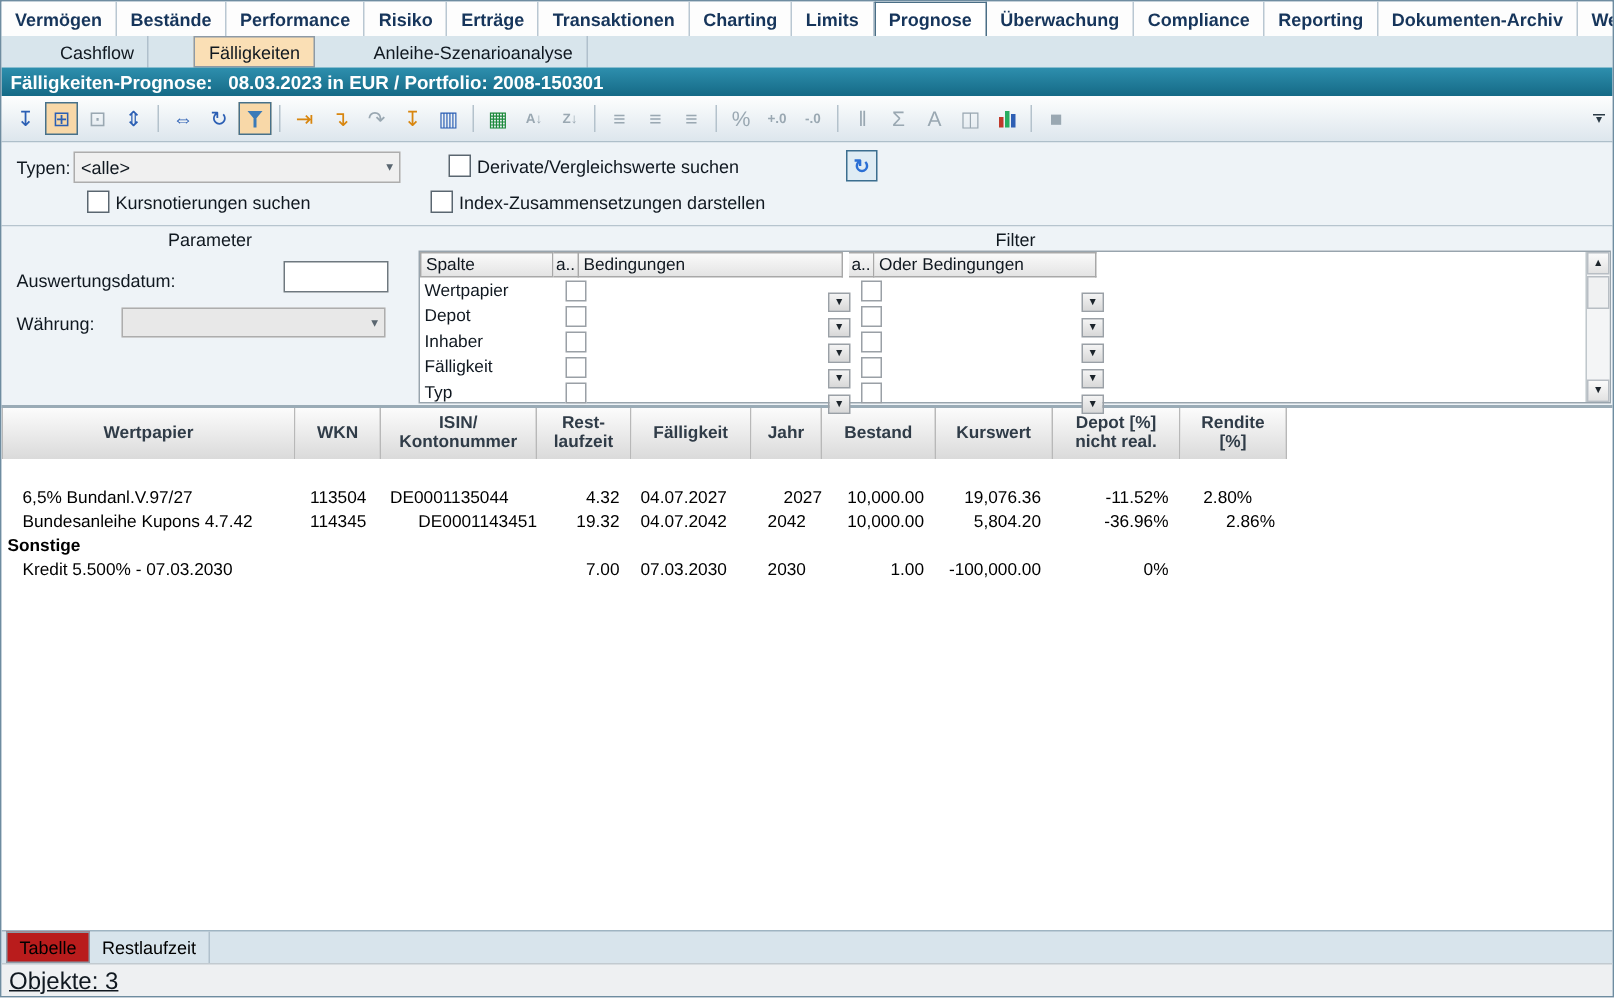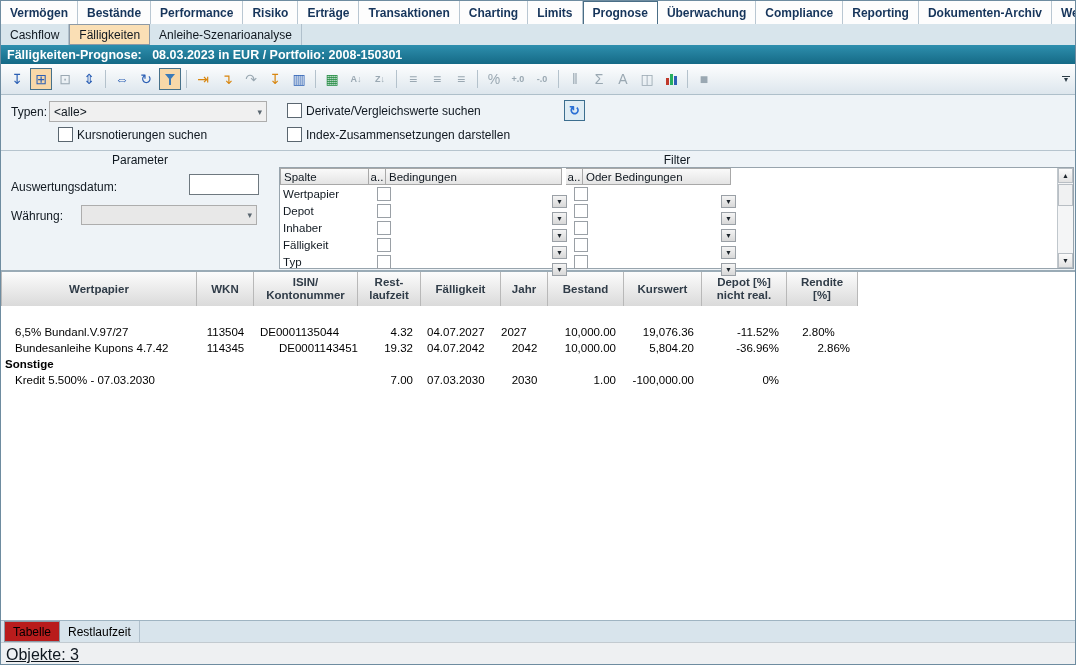--- a/index.html
+++ b/index.html
@@ -3,21 +3,21 @@
 <meta charset="utf-8">
 <style>
   html,body{margin:0;padding:0;background:#cfd8de;font-family:"Liberation Sans","DejaVu Sans",sans-serif;}
   .window{position:relative;width:1074px;height:663px;margin:0 auto;border:1px solid #6e8ca0;background:#eef3f7;overflow:hidden;display:flex;flex-direction:column;}
   
   .maintabs{height:23px;background:#fdfdfd;display:flex;align-items:stretch;font-size:12px;font-weight:bold;color:#16355b;flex:0 0 auto;}
   .mtab{display:flex;align-items:center;padding:0 9px;border-right:1px solid #b9c7d2;cursor:default;white-space:nowrap;}
   .mtab.selected{border:1px solid #4a6e86;border-bottom:none;background:#ffffff;}
   
   .subtabs{height:21px;background:#d8e5ec;display:flex;align-items:stretch;font-size:12px;color:#101820;flex:0 0 auto;}
-  .stab{display:flex;align-items:center;padding:0 9px;border-right:1px solid #b0c0cc;white-space:nowrap;}
+  .stab{display:flex;align-items:center;padding:0 9px;border-right:1px solid #b0c0cc;white-space:nowrap;margin-left:30px;}
   .stab.selected{background:#fadfb5;border:1px solid #8d9aa6;border-right:1px solid #8d9aa6;}
   
   .titlebar{height:19px;background:linear-gradient(#2e8fae,#156a86);color:#fff;font-size:12.5px;font-weight:bold;display:flex;align-items:center;padding-left:6px;flex:0 0 auto;}
   .titlebar span{white-space:pre;}
   
   .toolbar{height:30px;background:linear-gradient(#fdfefe,#dde6ed);border-bottom:1px solid #aebfca;display:flex;align-items:center;padding:0 4px;flex:0 0 auto;position:relative;}
   .tb-btn{width:22px;height:22px;margin:0 1px;border:1px solid transparent;background:transparent;display:flex;align-items:center;justify-content:center;font-size:14px;padding:0;}
   .tb-btn.small-glyph{font-size:9px;font-weight:bold;}
   .tb-btn.active{background:#f8d8a8;border:1px solid #47718a;}
   .tb-btn.disabled{color:#9aa8b2;}
@@ -34,21 +34,21 @@
   .tb-overflow i{font-style:normal;display:block;width:8px;border-top:1px solid #2b3b46;margin-bottom:1px;}
   
   .form{position:relative;height:55px;background:#eef3f7;font-size:12px;color:#101820;flex:0 0 auto;}
   .lbl{position:absolute;}
   .typen-lbl{left:10px;top:10px;}
   .select{position:absolute;background:#f0f0f0;border:1px solid #adadad;display:flex;align-items:center;font-size:12px;padding:4px 4px;box-sizing:border-box;}
   .typen-select{left:48px;top:6px;width:218px;height:21px;}
   .select .chev{margin-left:auto;font-size:9px;color:#5a6670;}
   .check{position:absolute;display:flex;align-items:center;gap:4px;white-space:nowrap;}
   .cb{width:13px;height:13px;background:#fff;border:1px solid #5a6670;display:inline-block;flex:0 0 auto;}
-  .cb-derivate{left:286px;top:8px;align-items:center;}
+  .cb-derivate{left:298px;top:8px;align-items:center;}
   .cb-kurs{left:57px;top:32px;}
   .cb-index{left:286px;top:32px;}
   .refresh-btn{position:absolute;left:563px;top:5px;width:21px;height:21px;border:1px solid #3c6e8f;background:#dfecf4;font-size:13px;color:#2a6fd4;font-weight:bold;padding:0;line-height:18px;}
   .hr1{border-top:1px solid #b6c4ce;flex:0 0 auto;}
   
   .pf{position:relative;height:119px;background:#eef3f7;font-size:12px;color:#101820;flex:0 0 auto;}
   .section-title{position:absolute;top:2px;text-align:center;font-size:12px;}
   .param-title{left:0;width:278px;}
   .filter-title{left:278px;right:0;}
   .ausw-lbl{left:10px;top:29px;}
@@ -328,21 +328,21 @@
     <div class="tbody" id="tbody-host">
         <div class="trow group">
           <div class="td" style="width: 400px; margin-top: 36px;">2008-150301</div>
         </div>
         <div class="trow">
           <div class="td indent" style="width: 196px; text-align: left;">6,5% Bundanl.V.97/27</div>
           <div class="td" style="width: 57px; text-align: center;">113504</div>
           <div class="td" style="width: 104px; text-align: left; padding-left: 6px;">DE0001135044</div>
           <div class="td" style="width: 63px; text-align: right; padding-right: 8px;">4.32</div>
           <div class="td" style="width: 80px; text-align: left; padding-left: 6px;">04.07.2027</div>
-          <div class="td" style="width: 47px; text-align: left;">2027</div>
+          <div class="td" style="width: 47px; text-align: right;">2027</div>
           <div class="td" style="width: 76px; text-align: right; padding-right: 8px;">10,000.00</div>
           <div class="td" style="width: 78px; text-align: right; padding-right: 8px;">19,076.36</div>
           <div class="td" style="width: 85px; text-align: right; padding-right: 8px;">-11.52%</div>
           <div class="td" style="width: 71px; text-align: center; padding-right: 8px;">2.80%</div>
         </div>
         <div class="trow">
           <div class="td indent" style="width: 196px; text-align: left;">Bundesanleihe Kupons 4.7.42</div>
           <div class="td" style="width: 57px; text-align: center;">114345</div>
           <div class="td" style="width: 104px; text-align: right; padding-left: 6px;">DE0001143451</div>
           <div class="td" style="width: 63px; text-align: right; padding-right: 8px;">19.32</div>

